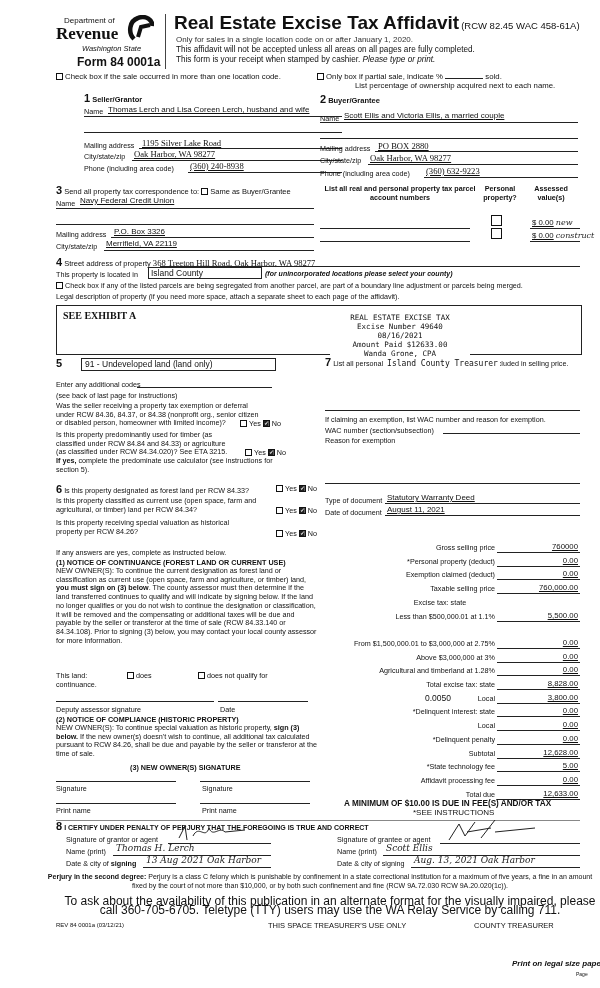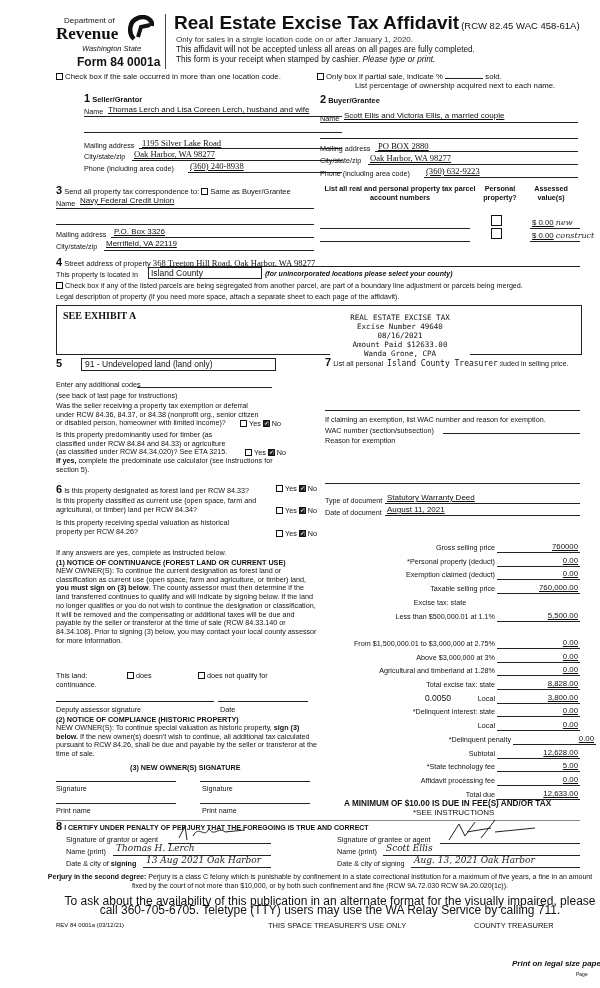--- a/index.html
+++ b/index.html
@@ -303,21 +303,21 @@
     <div class="abs" style="left: 0px; top: 164.4px; width: 300px; height: 13.7px;">
       <div class="abs calc-lbl" style="left: 0px; top: 2px;">*Delinquent interest: state</div>
       <div class="line" style="left: 217px; top: 11px; width: 83px;"></div>
       <div class="abs amt" style="left: 220px; top: 1px;">0.00</div>
     </div>
     <div class="abs" style="left: 0px; top: 178.1px; width: 300px; height: 13.7px;">
       <div class="abs calc-lbl" style="left: 0px; top: 2px;">Local</div>
       <div class="line" style="left: 217px; top: 11px; width: 83px;"></div>
       <div class="abs amt" style="left: 220px; top: 1px;">0.00</div>
     </div>
-    <div class="abs" style="left: 16px; top: 191.8px; width: 300px; height: 13.7px; text-decoration: underline;">
+    <div class="abs" style="left: 0px; top: 191.8px; width: 300px; height: 13.7px; text-decoration: underline;">
       <div class="abs calc-lbl" style="left: 0px; top: 2px;">*Delinquent penalty</div>
       <div class="line" style="left: 217px; top: 11px; width: 83px;"></div>
       <div class="abs amt" style="left: 220px; top: 1px;">0.00</div>
     </div>
     <div class="abs" style="left: 0px; top: 205.5px; width: 300px; height: 13.7px;">
       <div class="abs calc-lbl" style="left: 0px; top: 2px;">Subtotal</div>
       <div class="line" style="left: 217px; top: 11px; width: 83px;"></div>
       <div class="abs amt" style="left: 220px; top: 1px;">12,628.00</div>
     </div>
     <div class="abs" style="left: 0px; top: 219.2px; width: 300px; height: 13.7px;">

